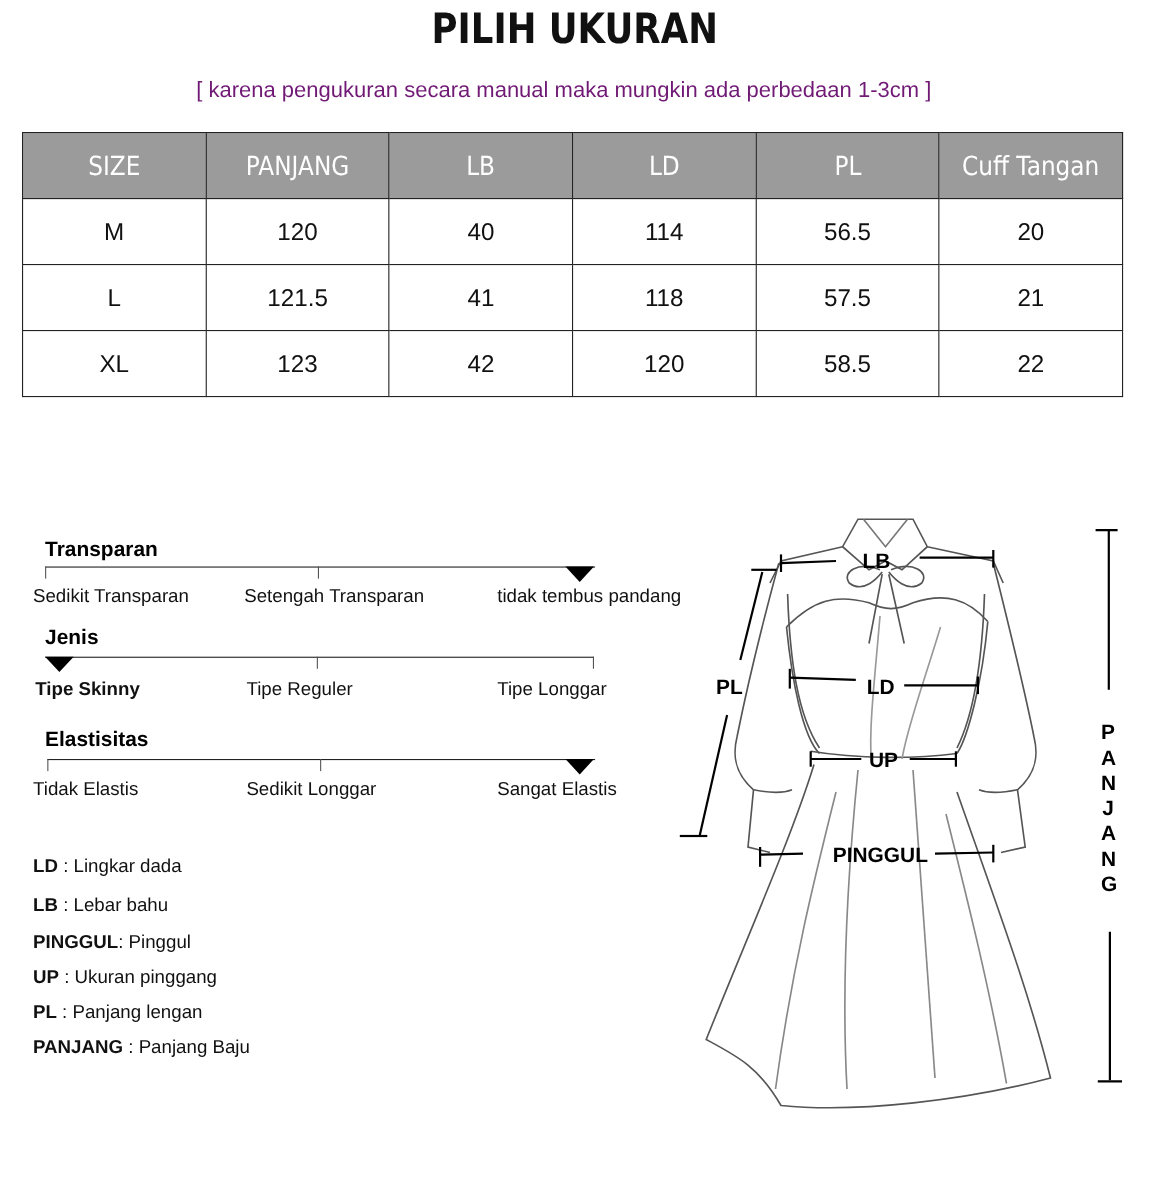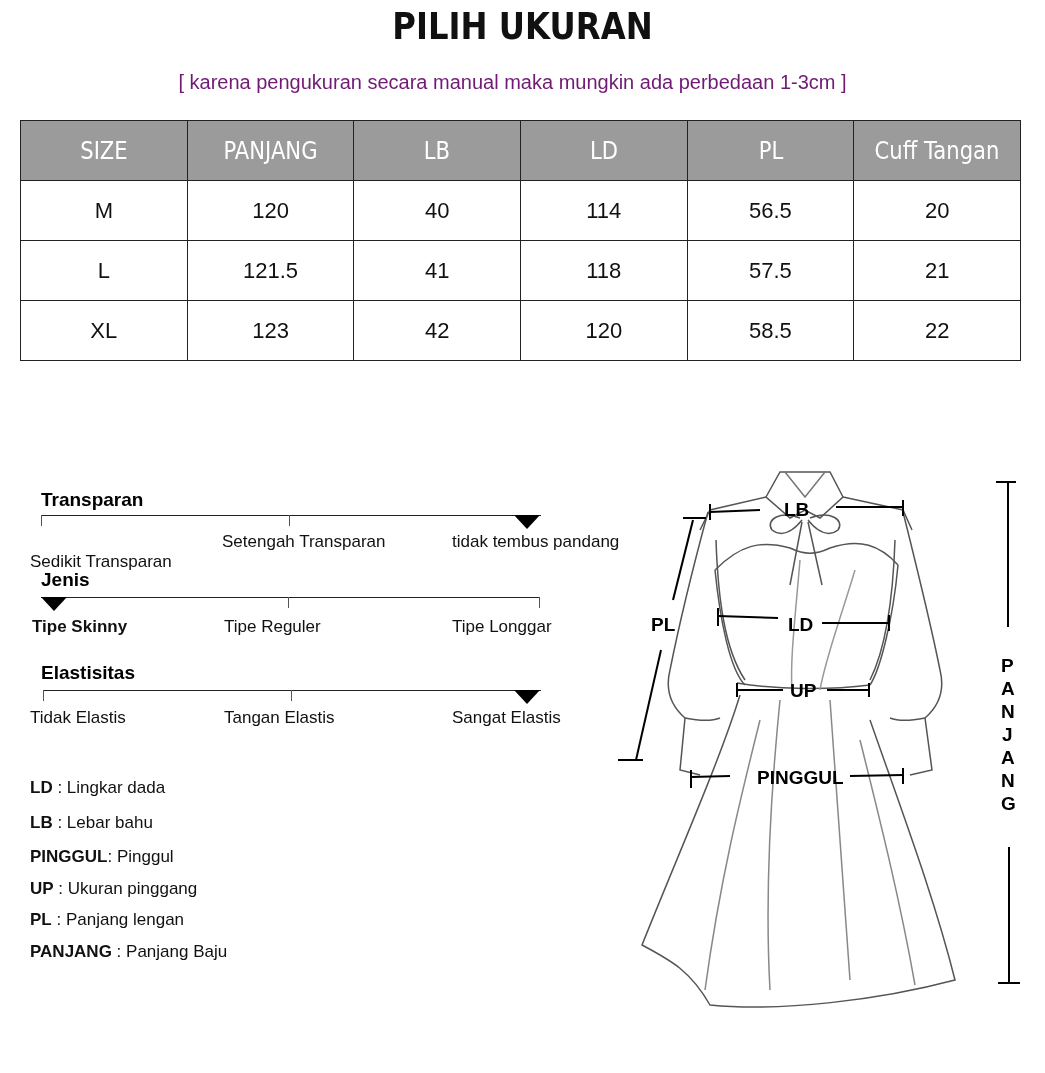--- a/index.html
+++ b/index.html
@@ -65,21 +65,21 @@
     </tr>
   </tbody>
 </table>
 
 <div>
   <div class="scale-title" style="top:489px;">Transparan</div>
   <div class="scale-line" style="top:515px; left:41px; width:500px;"></div>
   <div class="tick" style="top:515px; left:41px;"></div>
   <div class="tick" style="top:515px; left:289px;"></div>
   <div class="marker" style="top:515px; left:514px;"></div>
-  <div class="opt" style="top:552px; left:30px;text-align:right;">Sedikit Transparan</div>
+  <div class="opt" style="top:532px; left:30px;text-align:right;">Sedikit Transparan</div>
   <div class="opt" style="top:532px; left:222px;">Setengah Transparan</div>
   <div class="opt" style="top:532px; left:452px;">tidak tembus pandang</div>
 </div>
 
 <div>
   <div class="scale-title" style="top:569px;">Jenis</div>
   <div class="scale-line" style="top:597px; left:41px; width:499px;"></div>
   <div class="tick" style="top:597px; left:288px;"></div>
   <div class="tick" style="top:597px; left:539px;"></div>
   <div class="marker" style="top:597px; left:41px;"></div>
@@ -88,21 +88,21 @@
   <div class="opt" style="top:617px; left:452px;">Tipe Longgar</div>
 </div>
 
 <div>
   <div class="scale-title" style="top:662px;">Elastisitas</div>
   <div class="scale-line" style="top:690px; left:43px; width:498px;"></div>
   <div class="tick" style="top:690px; left:43px;"></div>
   <div class="tick" style="top:690px; left:291px;"></div>
   <div class="marker" style="top:690px; left:514px;"></div>
   <div class="opt" style="top:708px; left:30px;">Tidak Elastis</div>
-  <div class="opt" style="top:708px; left:224px;">Tangan Elastis</div>
+  <div class="opt" style="top:708px; left:224px;">Sedikit Longgar</div>
   <div class="opt" style="top:708px; left:452px;">Sangat  Elastis</div>
 </div>
 
 <div>
   <div class="legend" style="top:778px;"><b>LD</b><span> : </span><span>Lingkar dada</span></div>
   <div class="legend" style="top:813px;"><b>LB</b><span> : </span><span>Lebar bahu</span></div>
   <div class="legend" style="top:847px;"><b>PINGGUL</b><span>: </span><span>Pinggul</span></div>
   <div class="legend" style="top:879px;"><b>UP</b><span> : </span><span>Ukuran pinggang</span></div>
   <div class="legend" style="top:910px;"><b>PL</b><span> : </span><span>Panjang lengan</span></div>
   <div class="legend" style="top:942px;"><b>PANJANG</b><span> : </span><span>Panjang Baju</span></div>

